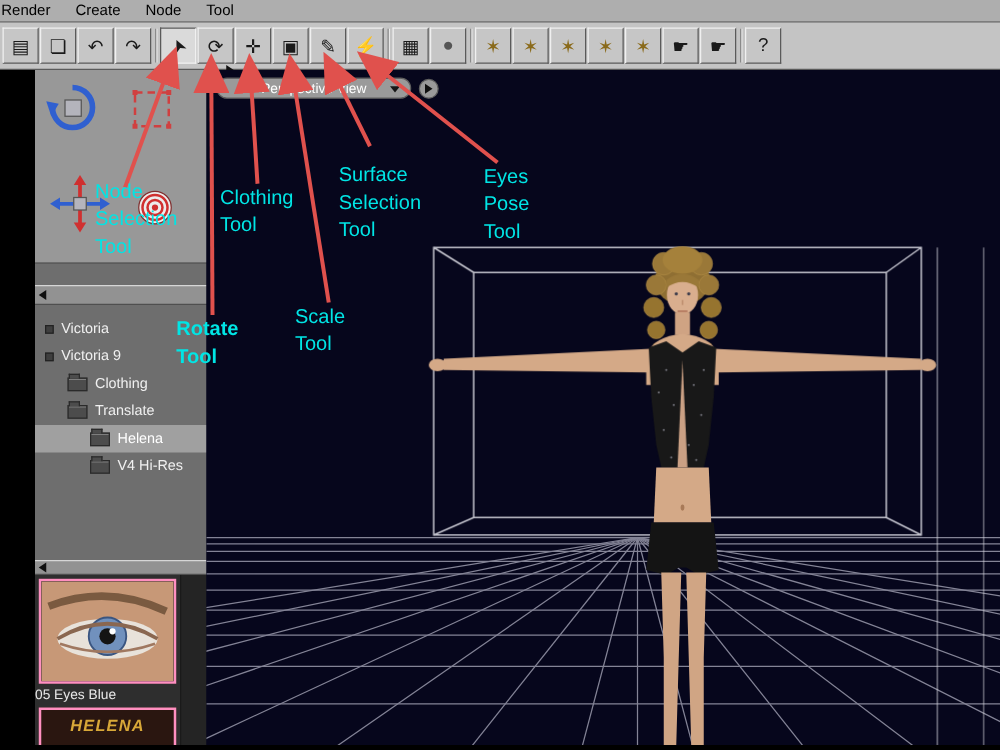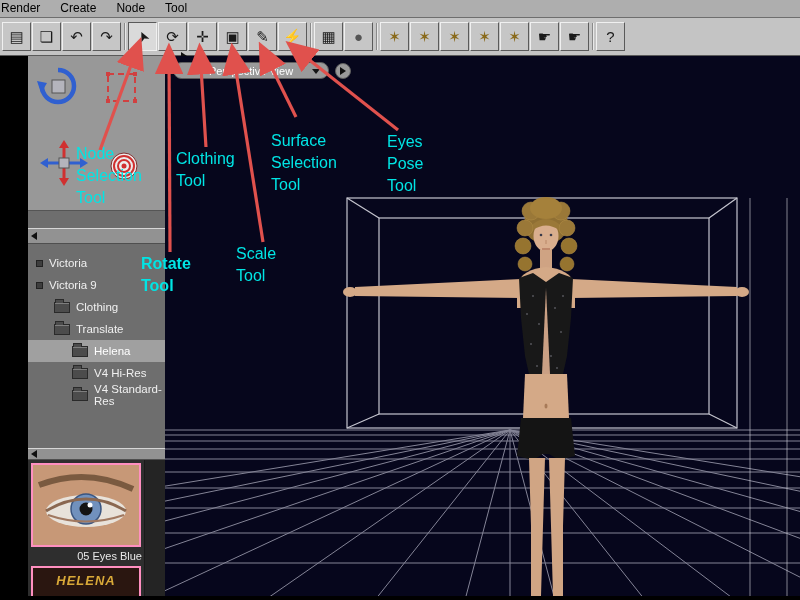--- a/index.html
+++ b/index.html
@@ -42,21 +42,21 @@
   .tree-row.ind-2 { padding-left:44px; }
   .tree-row.selected { background:#a0a0a0; color:#ffffff; }
   .node-dot { width:7px; height:7px; background:#3e3e3e; border:1px solid #222; margin-right:6px; flex:none; }
   .folder-icon { position:relative; width:16px; height:11px; background:#4c4c4c; border:1px solid #2a2a2a; box-shadow:inset 0 1px 0 #7e7e7e; margin-right:6px; flex:none; }
   .folder-icon::before { content:""; position:absolute; top:-4px; left:0px; width:7px; height:3px; background:#4c4c4c; border:1px solid #2a2a2a; border-bottom:none; }
 
   .thumb-panel { position:absolute; left:0; top:404px; width:163px; height:140px; background:#2e2e2e; overflow:hidden; }
   .thumb-scrollcol { position:absolute; left:116px; top:0; width:26px; height:140px; background:#242424; border-left:1px solid #1a1a1a; }
   .thumb { position:absolute; border:2px solid #ff8fc0; background:#1c1c1c; overflow:hidden; }
   .thumb-eye { left:3px; top:3px; width:110px; height:84px; }
-  .thumb-label { position:absolute; left:0px; top:90px; width:114px; text-align:right; font-size:11px; color:#e8e8e8; }
+  .thumb-label { position:absolute; left:0px; top:90px; width:114px; text-align:left; font-size:11px; color:#e8e8e8; }
   .thumb-helena { left:3px; top:106px; width:110px; height:60px; background:#2a1610; }
   .helena-text { display:block; text-align:center; padding-top:5px; font-size:13px; font-style:italic; font-weight:bold; letter-spacing:1px; color:#d8a838; }
 
   
   .viewport { position:absolute; left:165px; top:56px; width:635px; height:544px; background:#06061c; overflow:hidden; }
   .scene-svg { position:absolute; left:0; top:0; }
   .view-selector { position:absolute; left:8px; top:6px; display:flex; align-items:center; }
   .view-pill { width:156px; height:17px; background:#9a9a9a; border:1px solid #5e5e5e; border-radius:9px; display:flex; align-items:center; justify-content:center; font-size:11px; color:#ffffff; position:relative; }
   .view-caret { position:absolute; right:8px; top:6px; width:0; height:0; border-left:4px solid transparent; border-right:4px solid transparent; border-top:5px solid #161616; }
   .view-next { width:16px; height:16px; margin-left:6px; background:#9a9a9a; border:1px solid #5e5e5e; border-radius:50%; display:flex; align-items:center; justify-content:center; }
@@ -217,24 +217,20 @@
             <span class="folder-icon"></span>
             <span>Translate</span>
           </div>
         <div class="tree-row ind-2 selected">
             <span class="folder-icon"></span>
             <span>Helena</span>
           </div>
         <div class="tree-row ind-2">
             <span class="folder-icon"></span>
             <span>V4 Hi-Res</span>
-          </div>
-        <div class="tree-row ind-2">
-            <span class="folder-icon"></span>
-            <span>V4 Standard-Res</span>
           </div>
       </div>
       <div class="tree-scroll">
         <span class="tri tri-right"></span>
       </div>
     </div>
 
     <div class="sep-bar sep2">
       <span class="tri tri-left"></span>
       <span class="tri tri-right"></span>

